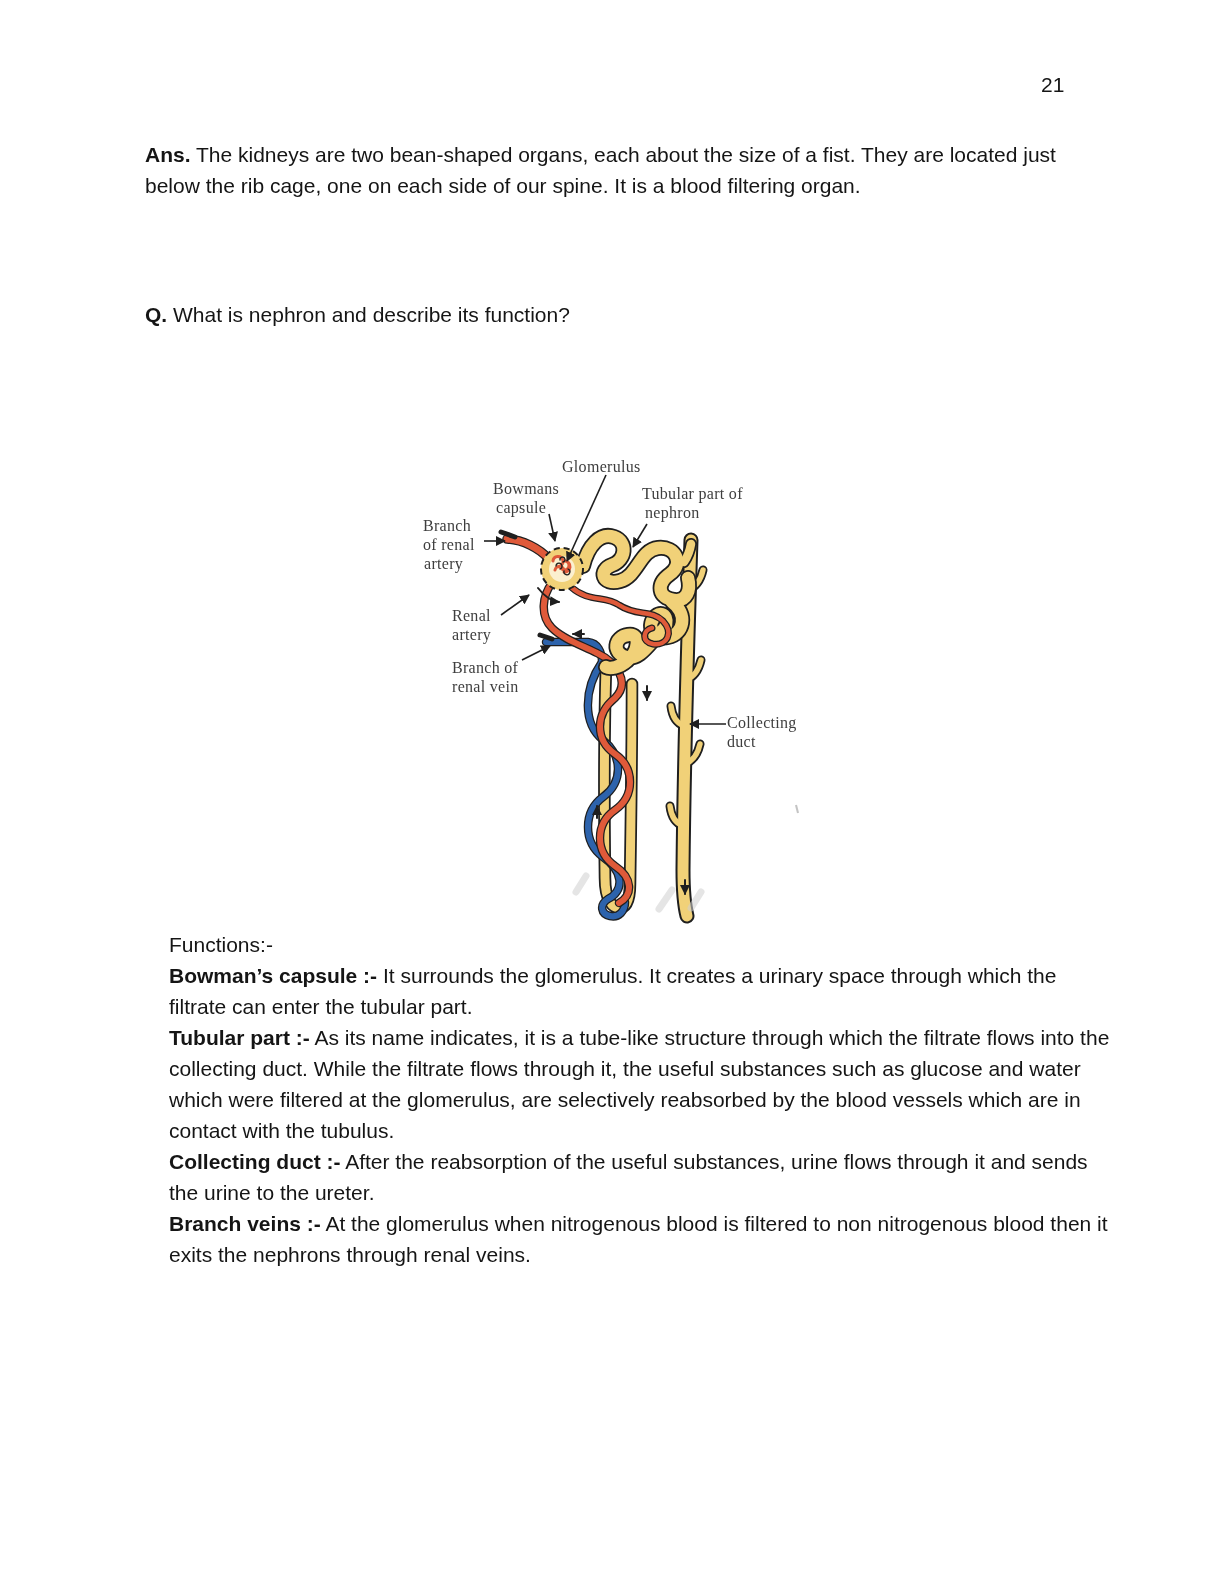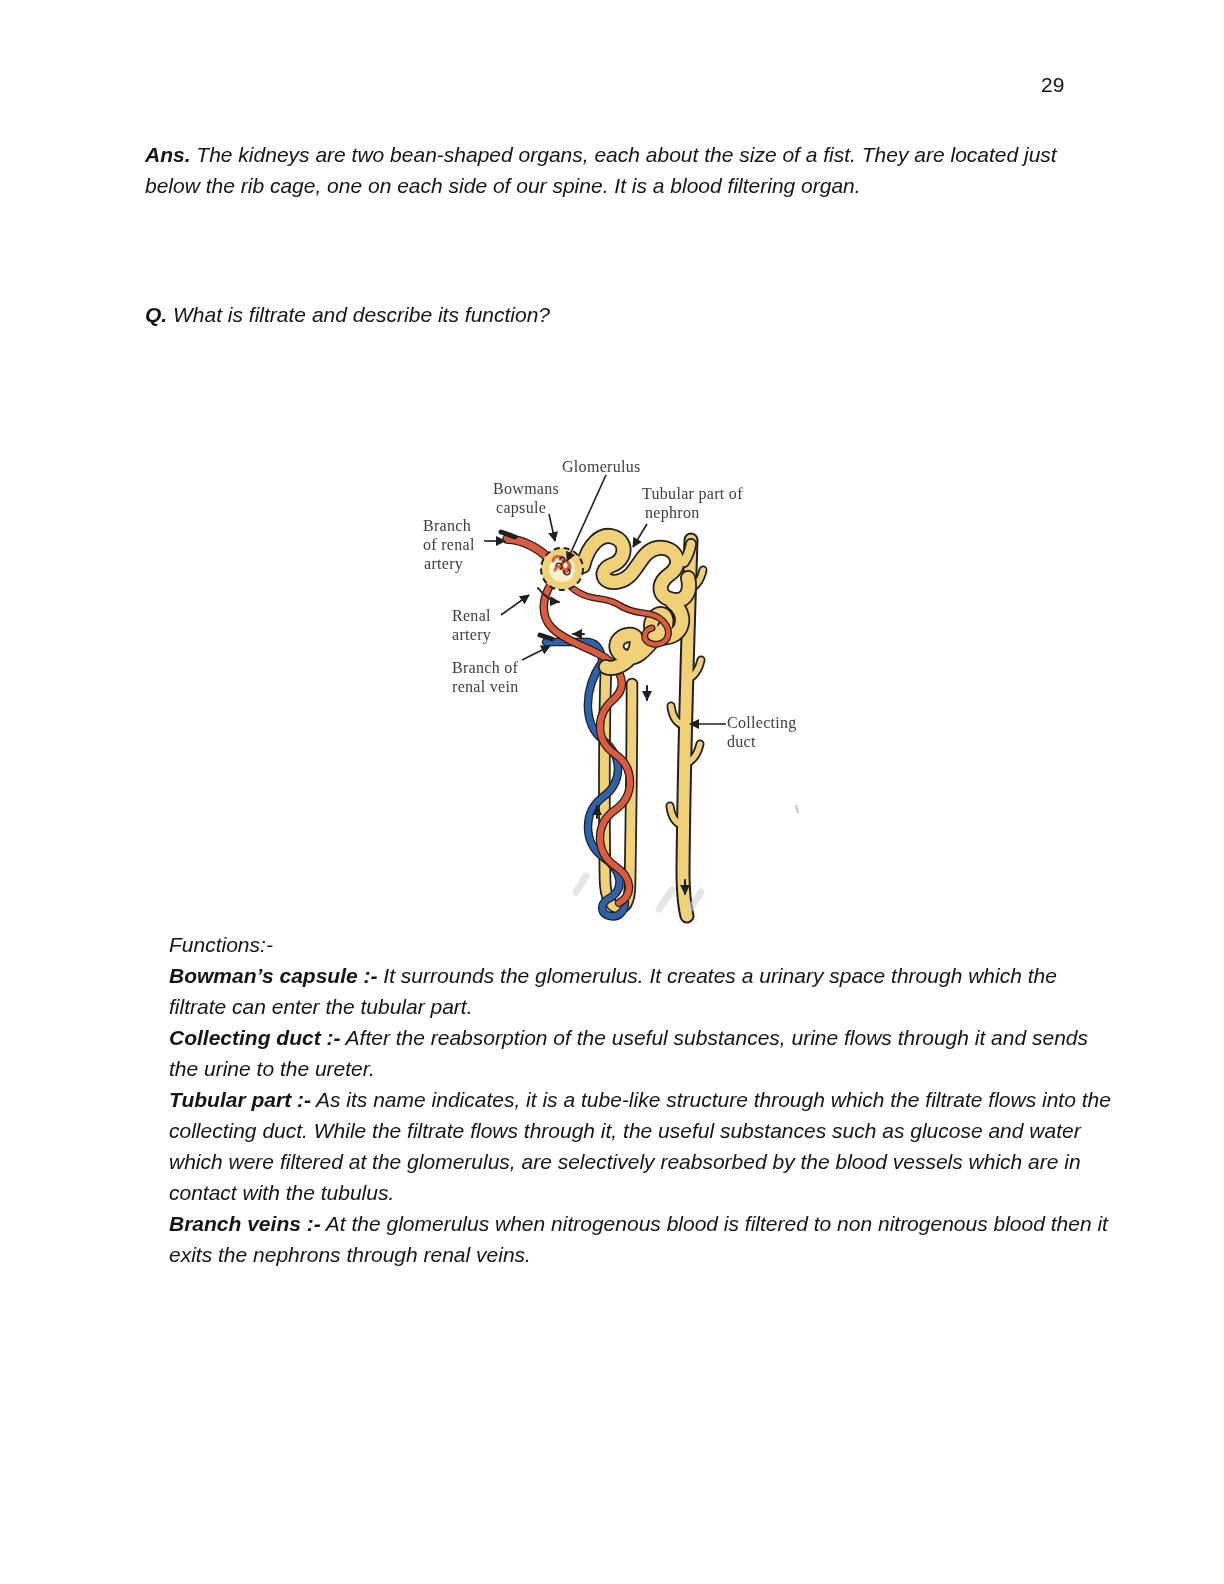--- a/index.html
+++ b/index.html
@@ -18,21 +18,20 @@
     top: 72px;
     font-size: 21px;
     line-height: 26px;
   }
   .textblock {
     position: absolute;
     left: 145px;
     width: 948px;
     font-size: 21px;
     line-height: 31px;
-    font-style: italic;
   }
   .para { margin: 0; white-space: pre-wrap; }
   .b { font-weight: bold; }
   .block-1 { top: 139px; }
   .block-2 { top: 299px; }
   .block-3 { top: 929px; margin-left: 24px; }
   .diagram {
     position: absolute;
     left: 400px;
     top: 440px;
@@ -53,28 +52,28 @@
     letter-spacing: 0.3px;
     fill: var(--labelc);
   }
   .shadow { fill: none; stroke: #cfcfcf; stroke-width: 7; stroke-linecap: round; opacity: .55; }
 </style>
 </head>
 <body>
 
 <div class="page" style="--tubule: #F1D178; --artery: #DF5A3A; --vein: #2D63AC; --outline: #1F1F1F; --labelc: #3E3E3E;">
 
-  <div class="pagenum">29</div>
+  <div class="pagenum">21</div>
 
   <div class="textblock block-1">
     <p class="para"><span class="b">Ans.</span><span> The kidneys are two bean-shaped organs, each about the size of a fist. They are located just below the rib cage, one on each side of our spine. It is a blood filtering organ.</span></p>
   </div>
 
   <div class="textblock block-2">
-    <p class="para"><span class="b">Q.</span><span> What is filtrate and describe its function?</span></p>
+    <p class="para"><span class="b">Q.</span><span> What is nephron and describe its function?</span></p>
   </div>
 
   <svg class="diagram" viewBox="0 0 452 492" xmlns="http://www.w3.org/2000/svg">
     <defs>
       <marker id="ah" viewBox="0 0 10 10" refX="9" refY="5" markerWidth="10" markerHeight="10" markerUnits="userSpaceOnUse" orient="auto-start-reverse">
         <path class="mk" d="M0,0 L10,5 L0,10 Z"></path>
       </marker>
     </defs>
 
     <g>
@@ -174,18 +173,18 @@
       <text class="lbl" x="52" y="233">Branch of</text>
       <text class="lbl" x="52" y="252">renal vein</text>
       <text class="lbl" x="327" y="288">Collecting</text>
       <text class="lbl" x="327" y="307">duct</text>
     </g>
   </svg>
 
   <div class="textblock block-3">
     <p class="para">Functions:-</p>
     <p class="para"><span class="b">Bowman’s capsule :-</span><span> It surrounds the glomerulus. It creates a urinary space through which the filtrate can enter the tubular part.</span></p>
+    <p class="para"><span class="b">Tubular part :-</span><span> As its name indicates, it is a tube-like structure through which the filtrate flows into the collecting duct. While the filtrate flows through it, the useful substances such as glucose and water which were filtered at the glomerulus, are selectively reabsorbed by the blood vessels which are in contact with the tubulus.</span></p>
     <p class="para"><span class="b">Collecting duct :-</span><span> After the reabsorption of the useful substances, urine flows through it and sends the urine to the ureter.</span></p>
-    <p class="para"><span class="b">Tubular part :-</span><span> As its name indicates, it is a tube-like structure through which the filtrate flows into the collecting duct. While the filtrate flows through it, the useful substances such as glucose and water which were filtered at the glomerulus, are selectively reabsorbed by the blood vessels which are in contact with the tubulus.</span></p>
     <p class="para"><span class="b">Branch veins :-</span><span> At the glomerulus when nitrogenous blood is filtered to non nitrogenous blood then it exits the nephrons through renal veins.</span></p>
   </div>
 
 </div>
 
 </body></html>

